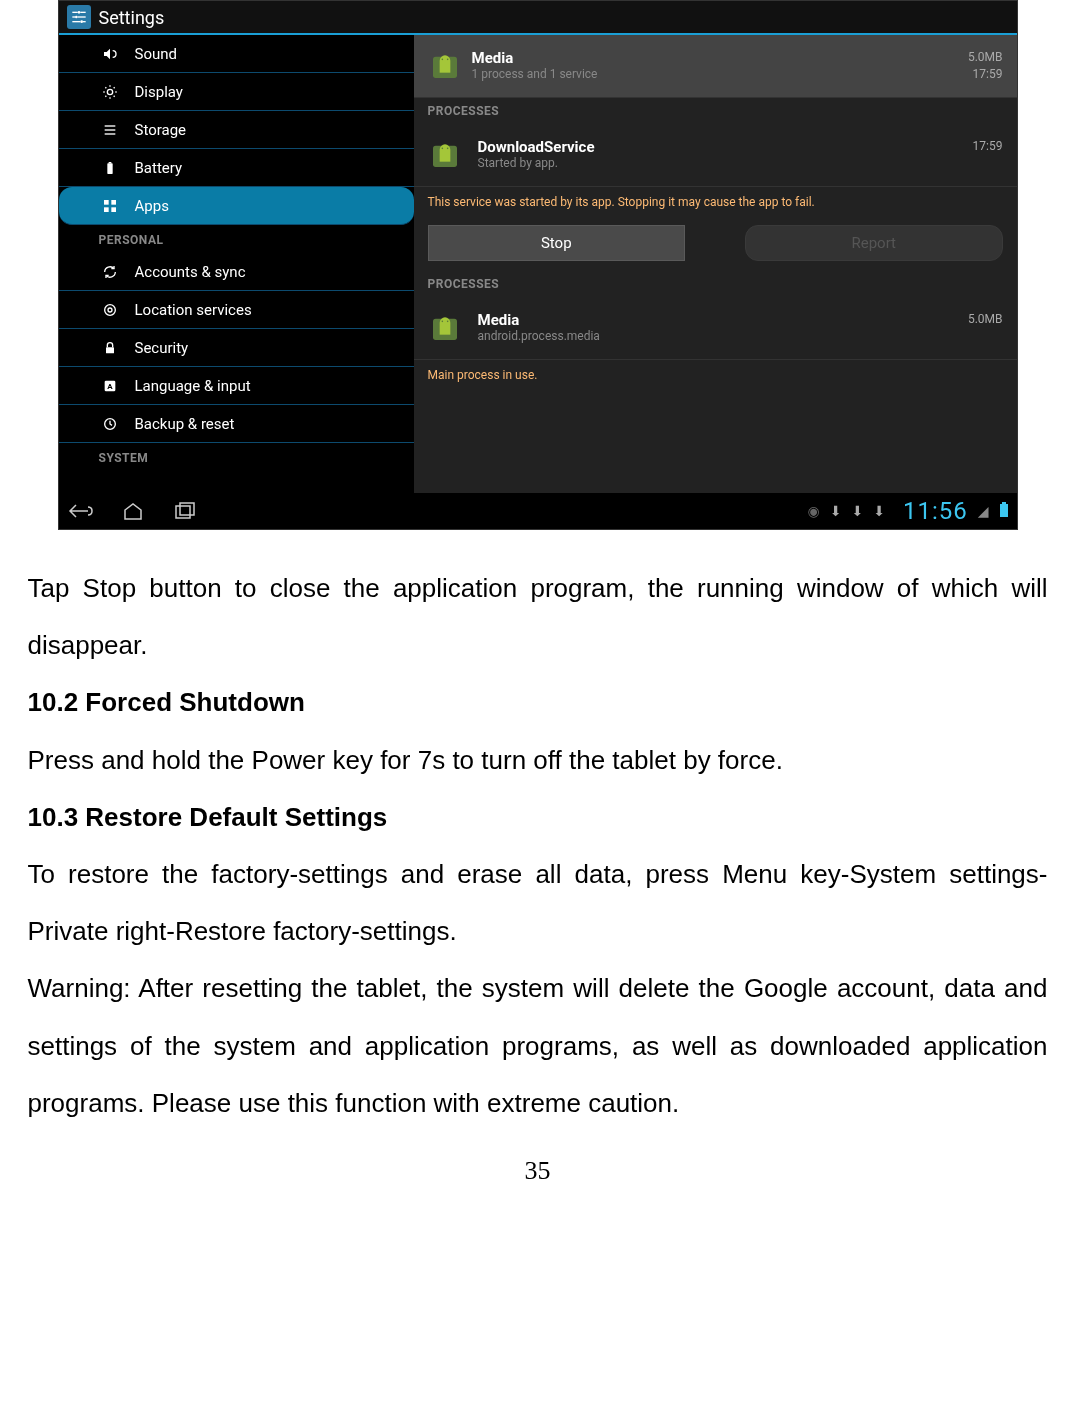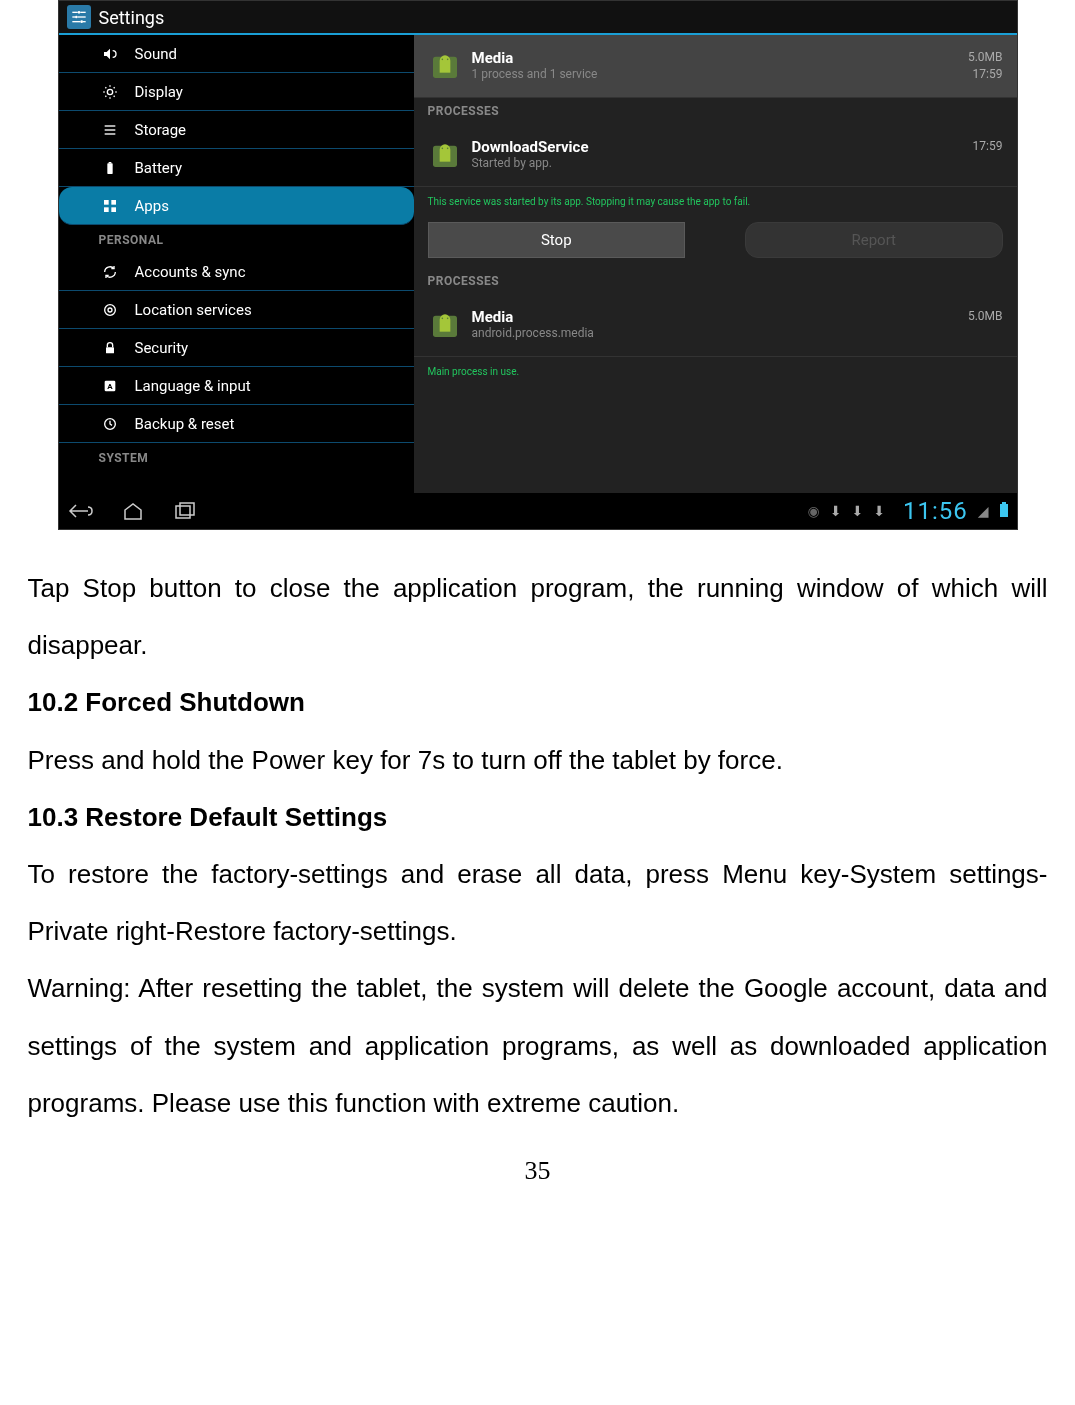--- a/index.html
+++ b/index.html
@@ -39,36 +39,36 @@
     color: #888; font-size: 12px; font-weight: bold;
     padding: 8px 0 6px 40px; letter-spacing: 0.5px;
   }
   
   
   .main { flex: 1; background: #222; padding: 0; }
   .app-row {
     display: flex; align-items: flex-start; padding: 14px 14px;
     background: #444; border-bottom: 1px solid #333;
   }
-  .app-row.dark { background: #222; }
+  .app-row.dark { background: #222; gap: 6px; }
   .android-icon {
     width: 34px; height: 34px; margin-right: 10px;
     display: flex; align-items: center; justify-content: center;
     position: relative;
   }
   .android-icon svg { width: 32px; height: 32px; }
   .app-row .info { flex: 1; }
   .app-row .info .nm { font-size: 15px; font-weight: bold; color: #fff; }
   .app-row .info .sub { font-size: 12px; color: #888; }
   .app-row .meta { text-align: right; font-size: 12px; color: #aaa; line-height: 1.4; }
   .section-hdr {
     background: #222; color: #888; font-size: 12px; font-weight: bold;
     padding: 6px 14px; letter-spacing: 0.5px;
   }
-  .note { padding: 8px 14px; font-size: 10px; color: #22c55e; background: #222; line-height: 1.3; }
+  .note { padding: 8px 14px; font-size: 12px; color: #fdba74; background: #222; line-height: 1.3; }
   .btnrow { display: flex; gap: 60px; padding: 6px 14px 10px 14px; background: #222; }
   .btn {
     flex: 1; height: 36px; display: flex; align-items: center; justify-content: center;
     background: #4a4a4a; border: 1px solid #5a5a5a; font-size: 15px; color: #fff;
   }
   .btn.disabled { background: #333; color: #555; border-color: #3a3a3a; border-radius: 13px; }
   
   
   .navbar {
     position: absolute; bottom: 0; left: 0; right: 0; height: 36px;

